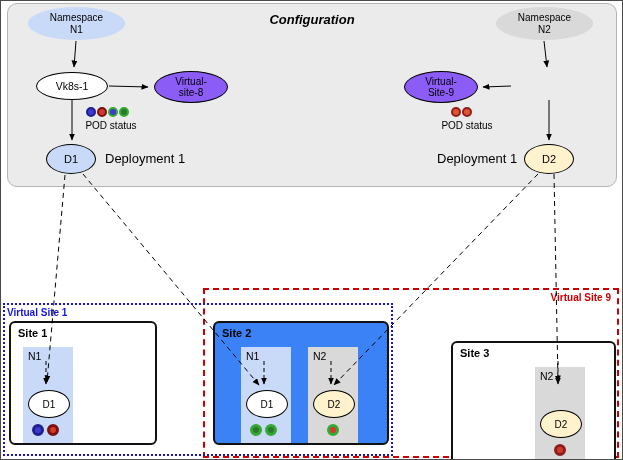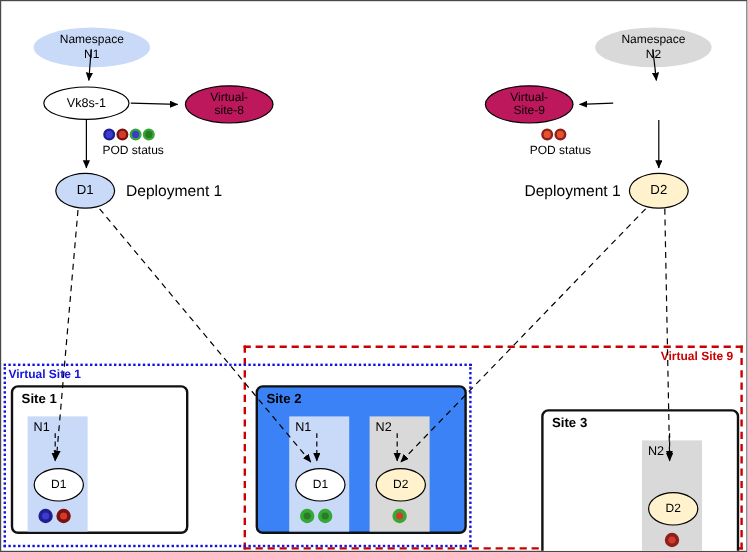--- a/index.html
+++ b/index.html
@@ -4,23 +4,23 @@
 <style>
   html,body{margin:0;padding:0;background:#fff;}
   .stage{position:relative;width:623px;height:460px;background:#ffffff;
          font-family:"Liberation Sans",sans-serif;color:#000;
          border:1px solid #4a4a4a;box-sizing:border-box;overflow:hidden;}
   .abs{position:absolute;box-sizing:border-box;}
   .config-box{background:#ebebeb;border:1px solid #b4b4b4;border-radius:10px;}
   .config-title{font-size:13px;font-weight:bold;font-style:italic;text-align:center;width:100%;}
   .ellipse{border-radius:50%;display:flex;flex-direction:column;align-items:center;
            justify-content:center;text-align:center;line-height:1.15;}
-  .ns-ellipse{font-size:10px;margin-top:16px;}
+  .ns-ellipse{font-size:10px;}
   .vk8s-ellipse{background:#ffffff;border:1px solid #000;font-size:10.5px;}
-  .vsite-ellipse{background:#be185d;border:1px solid #000;font-size:10px;}
+  .vsite-ellipse{background:#8b5cf6;border:1px solid #000;font-size:10px;}
   .dep-node{border:1px solid #000;font-size:11px;}
   .dep-label{font-size:13px;}
   .pod-row{display:flex;gap:1px;align-items:center;}
   .dot{width:6px;height:6px;border-radius:50%;border:2px solid #000;box-sizing:content-box;}
   .dot.lg{border-width:3px;}
   .pod-label{font-size:10px;text-align:center;}
   .vs-rect{background:transparent;}
   .vs1{border:2px dotted #1414e0;}
   .vs2{border:2px dashed #cc0000;}
   .vs-label{font-size:10px;font-weight:bold;}
@@ -31,20 +31,23 @@
   .node-ellipse{position:absolute;border-radius:50%;border:1px solid #000;
                 display:flex;align-items:center;justify-content:center;font-size:10px;}
   .dots{position:absolute;display:flex;gap:3px;}
   svg.wires{position:absolute;left:0;top:0;z-index:10;pointer-events:none;}
 </style>
 </head>
 <body>
 
 <div class="stage">
 
+  <div class="abs config-box" style="left:6px;top:2px;width:610px;height:184px;">
+    <span class="abs config-title" style="left:0;top:8px;">Configuration</span>
+  </div>
 
   <div class="abs ellipse ns-ellipse" style="left:27px;top:6px;width:97px;height:33px;background:#c9daf8;">
     <span>Namespace</span>
     <span>N1</span>
   </div>
 
   <div class="abs ellipse vk8s-ellipse" style="left:35px;top:71px;width:72px;height:28px;">
     <span>Vk8s-1</span>
   </div>
 

